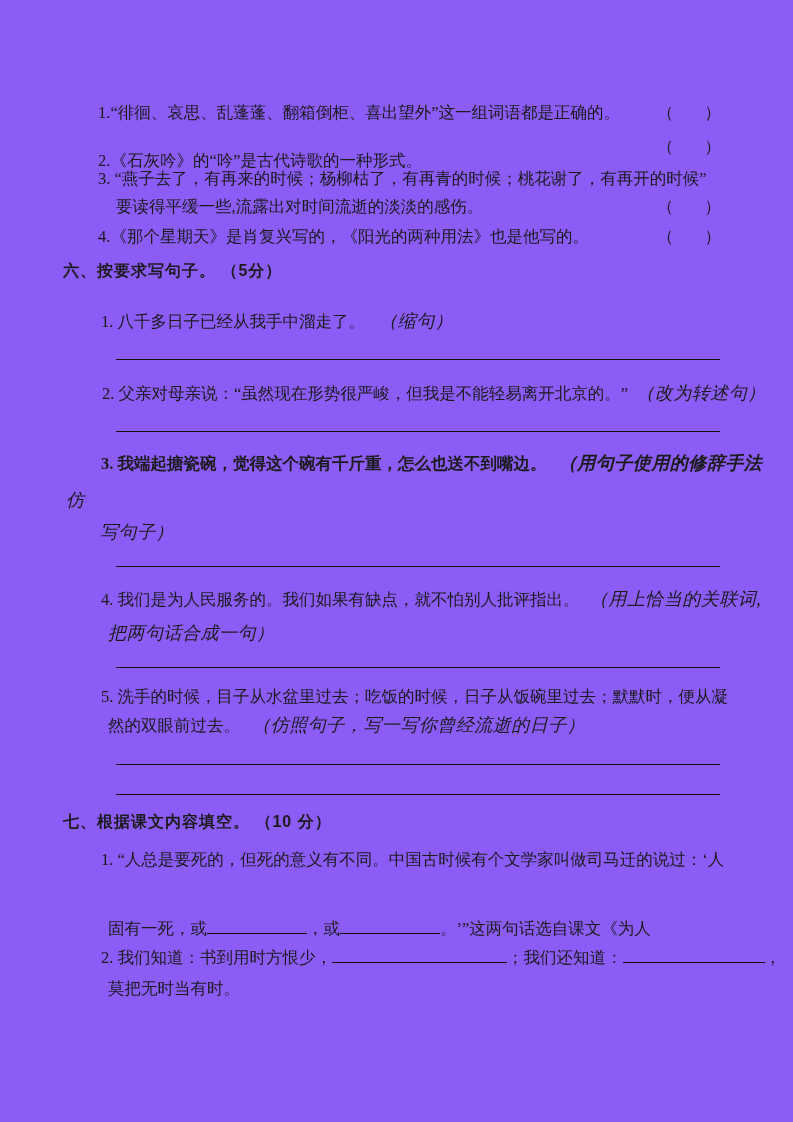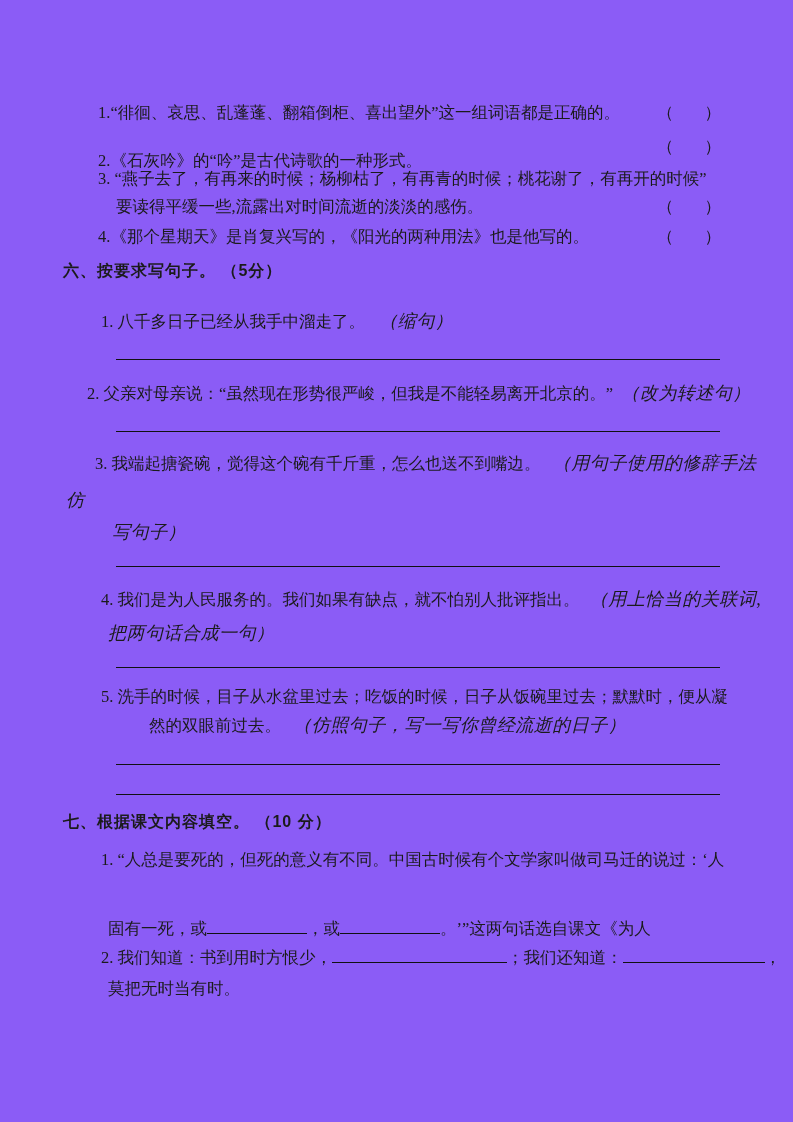--- a/index.html
+++ b/index.html
@@ -102,51 +102,51 @@
   <div class="row heading" style="top:262px; left:63px;">
     <span>六、按要求写句子。 （5分）</span>
   </div>
 
   <div class="row" style="top:311px; left:101px;">
     <span class="seg">1. 八千多日子已经从我手中溜走了。</span>
     <span class="seg kai" style="margin-left:10px;">（缩句）</span>
   </div>
   <div class="answer-line" style="top:359px;"></div>
 
-  <div class="row" style="top:383px; left:87px;">
+  <div class="row" style="top:383px; left:102px;">
     <span class="seg">2. 父亲对母亲说：“虽然现在形势很严峻，但我是不能轻易离开北京的。”</span>
     <span class="seg kai" style="margin-left:4px;">（改为转述句）</span>
   </div>
   <div class="answer-line" style="top:431px;"></div>
 
-  <div class="row" style="top:453px; left:95px;">
+  <div class="row" style="top:453px; left:101px;font-weight:bold;">
     <span class="seg">3. 我端起搪瓷碗，觉得这个碗有千斤重，怎么也送不到嘴边。</span>
     <span class="seg kai" style="margin-left:8px;">（用句子使用的修辞手法</span>
   </div>
   <div class="row kai" style="top:490px; left:66px;">
     <span>仿</span>
   </div>
-  <div class="row kai" style="top:522px; left:112px;">
+  <div class="row kai" style="top:522px; left:100px;">
     <span>写句子）</span>
   </div>
   <div class="answer-line" style="top:566px;"></div>
 
   <div class="row" style="top:589px; left:101px;">
     <span class="seg">4. 我们是为人民服务的。我们如果有缺点，就不怕别人批评指出。</span>
     <span class="seg kai" style="margin-left:6px;">（用上恰当的关联词,</span>
   </div>
   <div class="row kai" style="top:623px; left:108px;">
     <span>把两句话合成一句）</span>
   </div>
   <div class="answer-line" style="top:667px;"></div>
 
   <div class="row" style="top:688px; left:101px;">
     <span>5. 洗手的时候，目子从水盆里过去；吃饭的时候，日子从饭碗里过去；默默时，便从凝</span>
   </div>
-  <div class="row" style="top:715px; left:108px;margin-left:41px;">
+  <div class="row" style="top:715px; left:108px;">
     <span class="seg">然的双眼前过去。</span>
     <span class="seg kai" style="margin-left:8px;">（仿照句子，写一写你曾经流逝的日子）</span>
   </div>
   <div class="answer-line" style="top:764px;"></div>
   <div class="answer-line" style="top:794px;"></div>
 
   <div class="row heading" style="top:813px; left:63px;">
     <span>七、根据课文内容填空。 （10 分）</span>
   </div>
 

